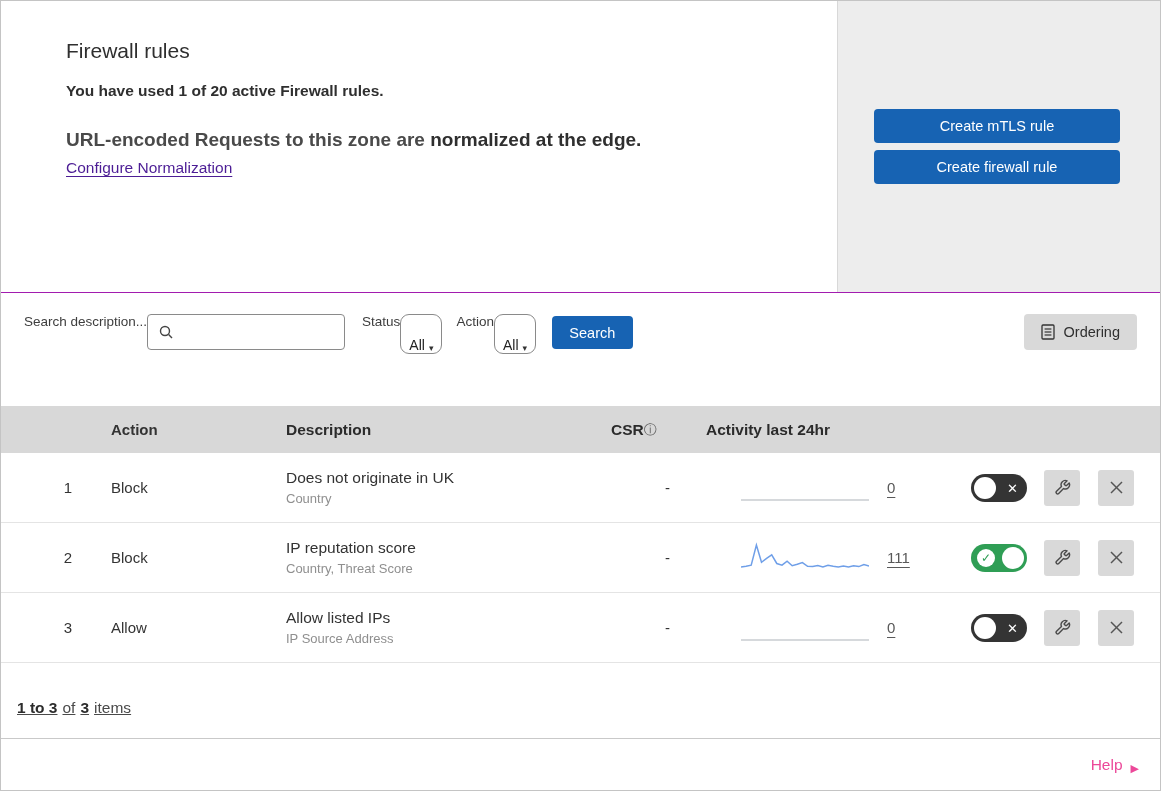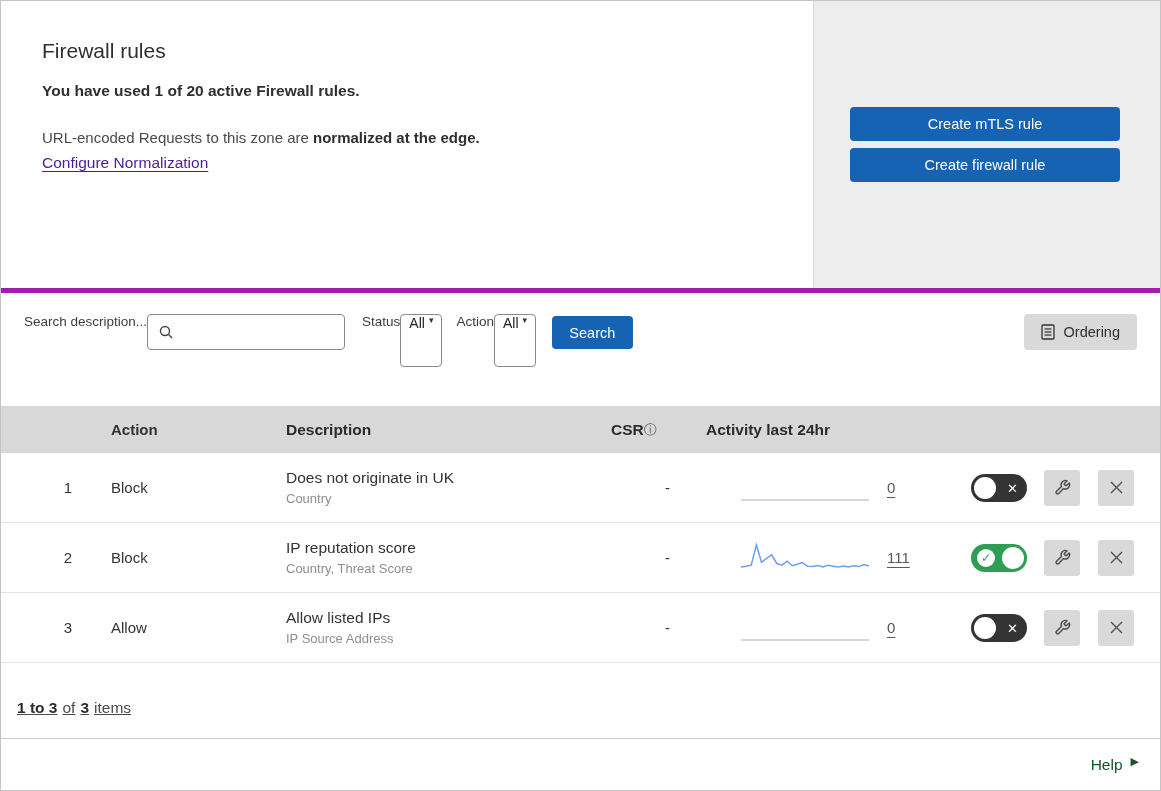--- a/index.html
+++ b/index.html
@@ -2,43 +2,43 @@
 <html><head>
 <meta charset="utf-8">
 <style>
   * { box-sizing: border-box; margin: 0; padding: 0; }
   html,body { background:#fff; }
   body { font-family: "Liberation Sans", sans-serif; color:#333; }
 
   .page { width:1161px; height:791px; border:1px solid #c4c4c4; background:#fff; display:flex; flex-direction:column; overflow:hidden; }
 
   
-  .top { display:flex; height:292px; border-bottom:5px solid #a21caf; flex:0 0 auto; }
+  .top { display:flex; height:292px; border-bottom:1px solid #a21caf; flex:0 0 auto;padding-left:24px; }
   .top-left { width:812px; padding:38px 40px 0 41px; }
   .top-left h1 { font-size:21px; font-weight:500; color:#2f2f2f; margin-bottom:19px; }
   .desc { font-size:15.5px; line-height:1.65; color:#4a4a4a; max-width:715px; margin-bottom:25px; }
   .usage { font-size:15.5px; font-weight:700; color:#2f2f2f; margin-bottom:29px; }
-  .norm { font-size:15px; color:#4a4a4a; margin-bottom:8px; }
+  .norm { font-size:19px; color:#4a4a4a; margin-bottom:8px;font-weight:bold; }
   .norm strong { color:#2f2f2f; }
   .link { color:#4c1d95; font-size:15.5px; text-decoration:underline; text-underline-offset:3px; cursor:pointer; }
   .top-right { flex:1; background:#ededed; border-left:1px solid #d8d8d8; display:flex; flex-direction:column; justify-content:center; padding:0 40px 0 36px; gap:7px; }
 
   .btn-primary { background:#1763b3; color:#fff; border:none; border-radius:4px; height:34px; font-size:14.5px; font-family:inherit; cursor:pointer; }
 
   
   .filters { display:flex; height:113px; padding:0 23px; align-items:flex-start; flex:0 0 auto; }
   .fcol { display:flex; flex-direction:row; padding-top:21px; }
   .fcol > label { font-size:13.5px; color:#3d3d3d; height:17px; margin-bottom:8px; }
   .search-box { position:relative; width:198px; }
   .search-box input { width:198px; height:36px; border:1px solid #8a8a8a; border-radius:4px; padding:0 10px 0 36px; font-size:14px; font-family:inherit; background:#fff; }
   .search-box .mag { position:absolute; left:11px; top:10px; }
   .col-status { margin-left:17px; }
   .col-action { margin-left:14px; }
   .col-searchbtn { margin-left:12px; }
-  .dropdown { height:53px; border:1px solid #8a8a8a; border-radius:4px; background:#fff; display:flex; align-items:flex-start; gap:4px; padding:0 8px; font-size:14px; color:#222; font-family:inherit; cursor:pointer; }
+  .dropdown { height:40px; border:1px solid #8a8a8a; border-radius:9px; background:#fff; display:flex; align-items:flex-end; gap:4px; padding:0 8px; font-size:14px; color:#222; font-family:inherit; cursor:pointer; }
   .caret { font-size:9px; color:#333; }
   .btn-search { width:81px; height:33px; margin-top:2px; }
   .spacer { flex:1; }
   .btn-ordering { height:36px; background:#d9d9d9; border:none; border-radius:4px; display:flex; align-items:center; gap:9px; padding:0 17px; font-size:14.5px; color:#2f2f2f; font-family:inherit; cursor:pointer; }
 
   
   .grid { display:grid; grid-template-columns:90px 175px 325px 95px 285px 73px 54px 62px; align-items:center; }
   .thead { background:#d8d8d8; height:47px; font-size:15.5px; font-weight:700; color:#2b2b2b; flex:0 0 auto; }
   .trow { height:70px; border-bottom:1px solid #e4e4e4; flex:0 0 auto; }
   .c-num { text-align:right; padding-right:19px; font-size:15px; color:#333; }
@@ -64,21 +64,21 @@
   .toggle.on .knob { left:31px; }
   .toggle.on .t-on { display:flex; }
 
   .c-btn { display:flex; justify-content:flex-start; }
   .icon-btn { width:36px; height:36px; background:#d9d9d9; border:none; border-radius:3px; display:flex; align-items:center; justify-content:center; cursor:pointer; }
 
   
   .tfoot { height:76px; border-bottom:1px solid #c9c9c9; display:flex; align-items:center; padding:14px 0 0 16px; font-size:15.5px; color:#4a4a4a; gap:5px; flex:0 0 auto;text-decoration:underline; }
   .tfoot strong { color:#2c2c2c; }
   .helpbar { flex:1; display:flex; align-items:center; justify-content:flex-end; padding:0 21px; }
-  .helpbar a { color:#14532d; font-size:15.5px; text-decoration:none; display:flex; align-items:flex-start; gap:8px; cursor:pointer; }
+  .helpbar a { color:#ec4899; font-size:15.5px; text-decoration:none; display:flex; align-items:flex-end; gap:8px; cursor:pointer; }
   .help-arrow { font-size:11px; line-height:1; }
 </style>
 </head>
 <body>
 
 <div class="page">
 
   <section class="top">
     <div class="top-left">
       <h1>Firewall rules</h1>

